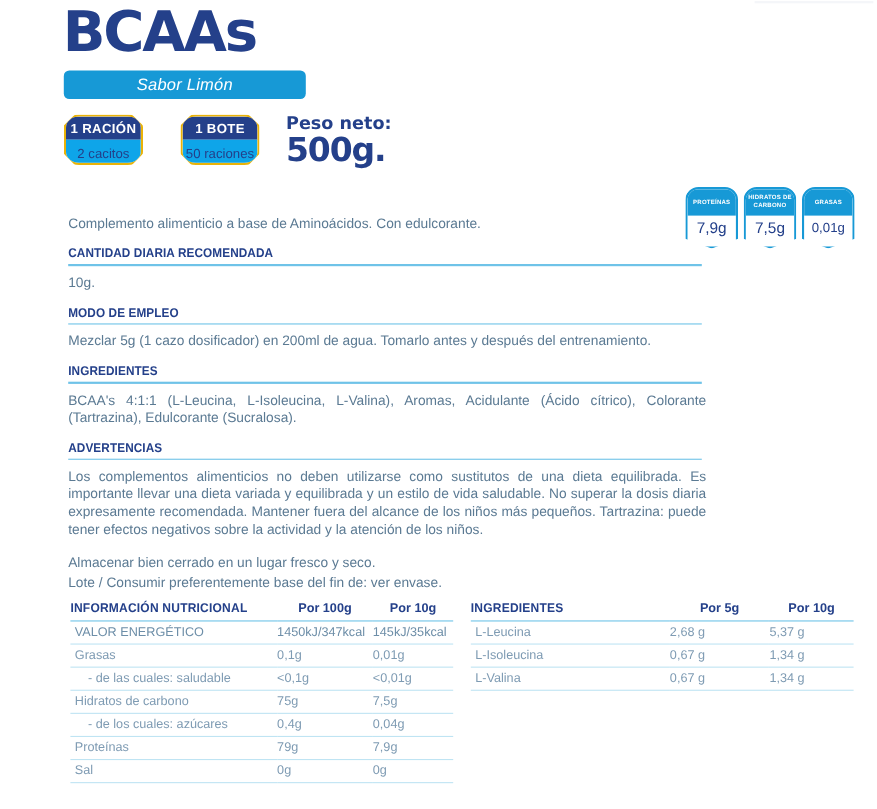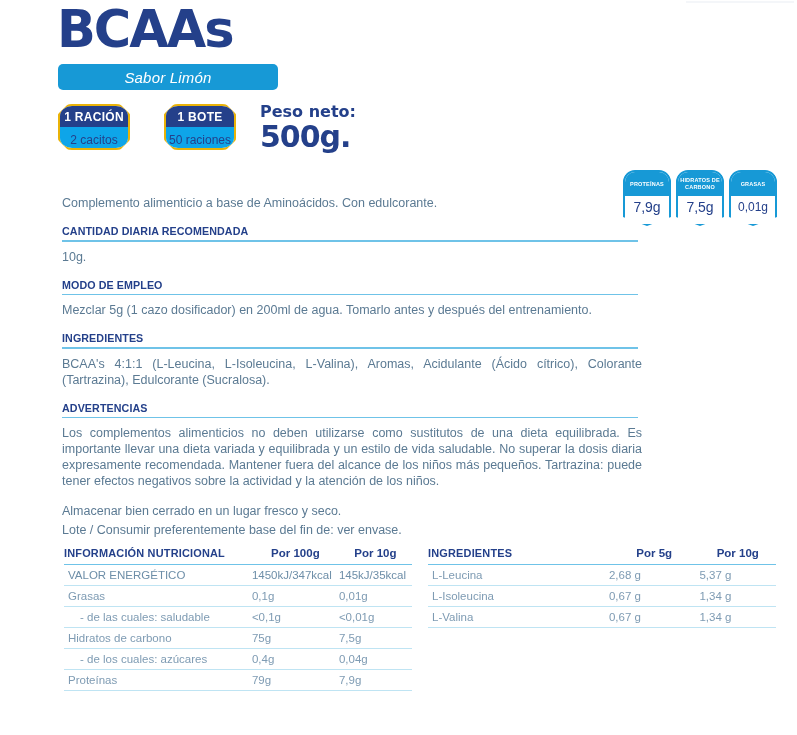--- a/index.html
+++ b/index.html
@@ -256,20 +256,25 @@
           <tr>
             <td class="first indent">- de los cuales: azúcares</td>
             <td>0,4g</td>
             <td>0,04g</td>
           </tr>
           <tr>
             <td class="first">Proteínas</td>
             <td>79g</td>
             <td>7,9g</td>
           </tr>
+          <tr>
+            <td class="first">Sal</td>
+            <td>0g</td>
+            <td>0g</td>
+          </tr>
         </tbody>
       </table>
     </div>
 
     <div class="tbl" id="tbl-ingredients">
       <table>
         <colgroup>
             <col class="c1">
             <col class="c2">
             <col class="c3">

